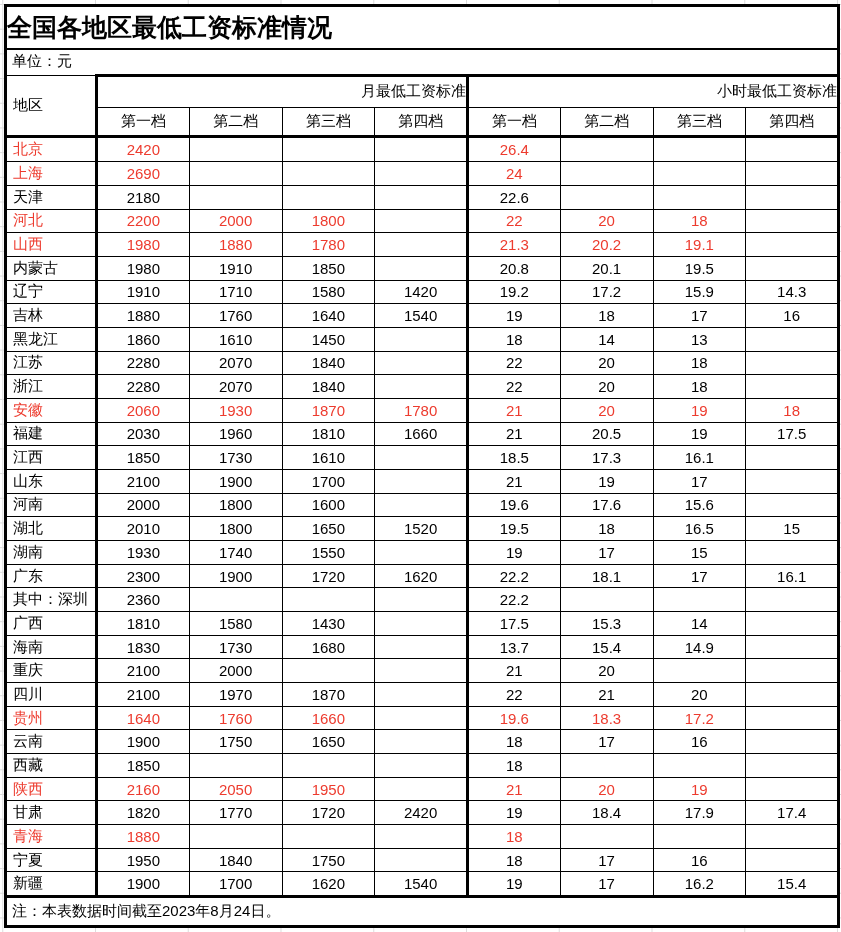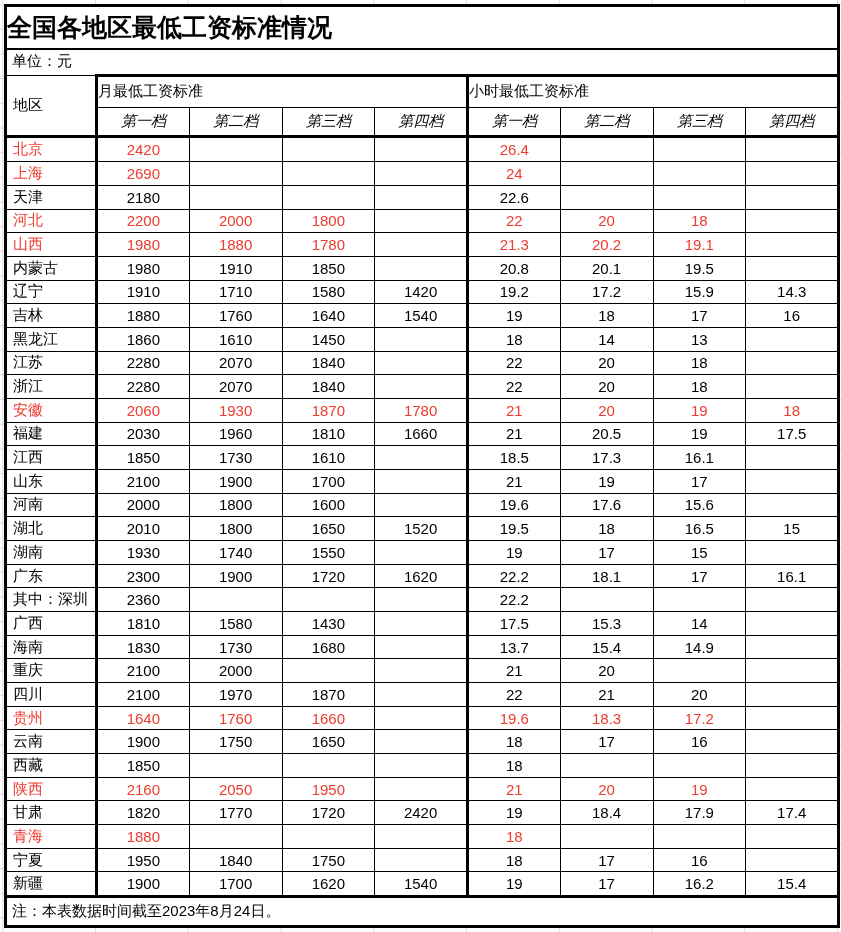--- a/index.html
+++ b/index.html
@@ -54,28 +54,27 @@
     padding-left: 5px;
   }
   .region-head {
     text-align: left;
     padding-left: 6px;
     border-bottom-width: 3px;
     border-right-width: 3px;
   }
   .group-cell {
     height: 25px;
-    text-align: left;
+    text-align: right;
     border-top-width: 3px;
   }
   .tier-cell {
     height: 23px;
     text-align: center;
     border-bottom-width: 3px;
-    font-style: italic;
   }
   .thick-l { border-left-width: 3px; }
   .region-cell {
     text-align: left;
     padding-left: 6px;
     margin-top: 40px;
   }
   .num-cell {
     text-align: center;
   }

